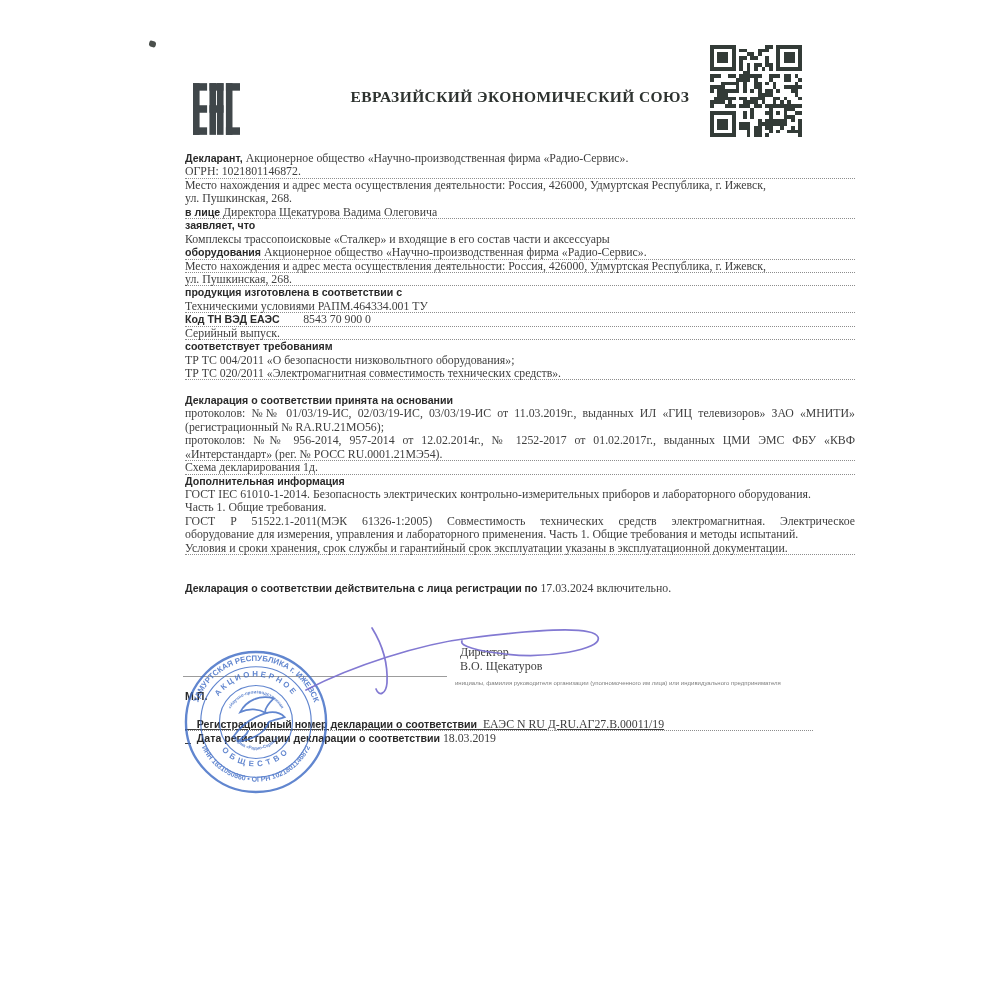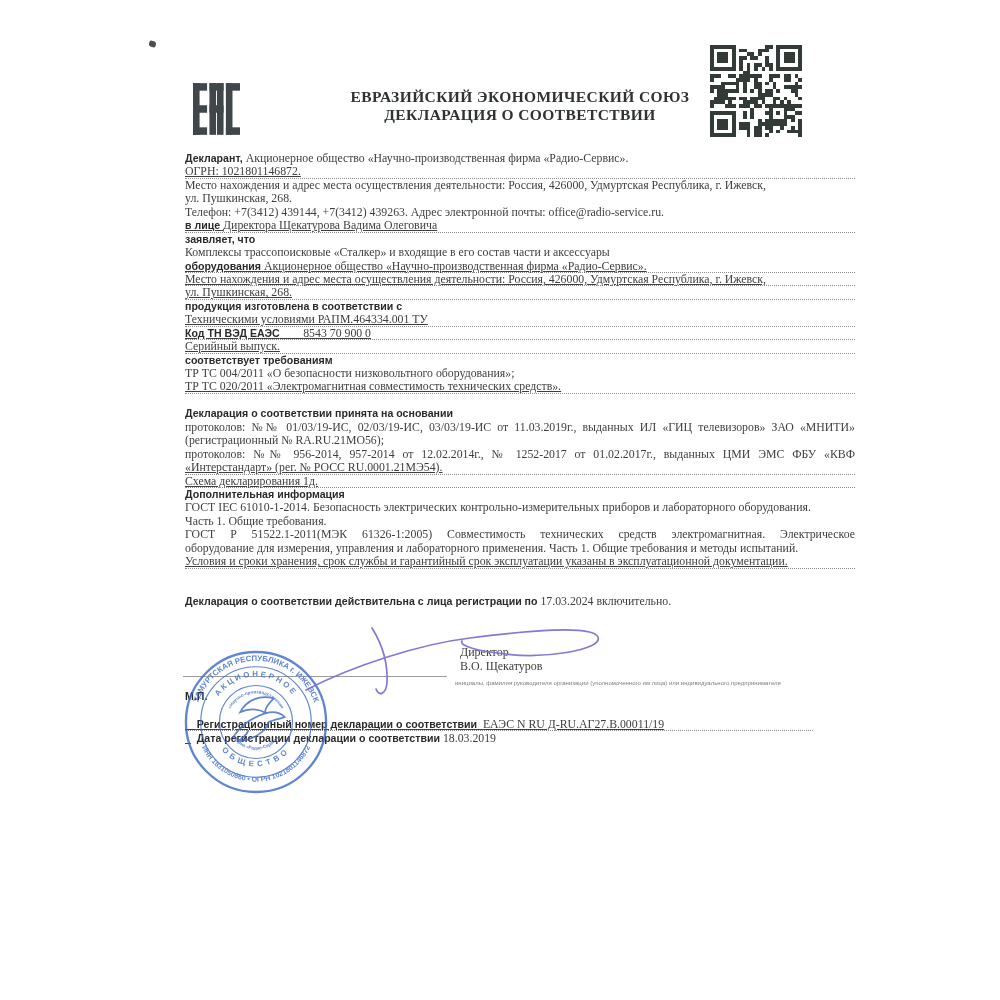--- a/index.html
+++ b/index.html
@@ -13,21 +13,21 @@
   .qr { position:absolute; left:710px; top:45px; width:92px; height:92px; }
   .header {
     position:absolute; left:185px; top:88px; width:670px; text-align:center;
     font-weight:bold; font-size:15.5px; line-height:18px; color:#2e3330; letter-spacing:0.4px;
   }
   .doc-lines { position:absolute; left:185px; top:152px; width:670px; }
   .doc-line {
     position:relative; height:13.45px; line-height:13.45px; font-size:11.8px;
     color:#3e3e3e; white-space:pre; box-sizing:border-box;
   }
-  .doc-line.dotted { border-bottom:1px dotted #8d8d8d;text-decoration:underline; }
+  .doc-line.dotted { border-bottom:1px dotted #8d8d8d; }
   .doc-line.just { white-space:normal; text-align:justify; text-align-last:justify; }
   .lbl { font-family:"Liberation Sans", sans-serif; font-weight:bold; font-size:10.6px; color:#2a2a2a; }
   .sig-block { position:absolute; left:460px; top:645px; font-size:12px; line-height:14px; color:#3e3e3e; }
   .sig-line { position:absolute; left:183px; top:676px; width:264px; height:1px; background:#9c9c9c; }
   .sig-caption {
     position:absolute; left:455px; top:680px; width:420px;
     font-family:"Liberation Sans", sans-serif; font-size:6px; color:#7d7d7d;
   }
   .mp { position:absolute; left:185px; top:690px;
     font-family:"Liberation Sans", sans-serif; font-weight:bold; font-size:10.6px; color:#2a2a2a;text-align:center; }
@@ -378,29 +378,27 @@
         <rect x="10" y="24" width="1" height="1"></rect>
         <rect x="12" y="24" width="1" height="1"></rect>
         <rect x="13" y="24" width="1" height="1"></rect>
         <rect x="15" y="24" width="1" height="1"></rect>
         <rect x="24" y="24" width="1" height="1"></rect>
       </g>
     </svg>
 
   <div class="header">
     <div>ЕВРАЗИЙСКИЙ ЭКОНОМИЧЕСКИЙ СОЮЗ</div>
-    <div>ДЕКЛАРАЦИЯ О СООТВЕТСТВИИ</div>
   </div>
 
   <div class="doc-lines" id="doc-lines">
       <div class="doc-line"><span class="lbl">Декларант, </span><span>Акционерное общество «Научно-производственная фирма «Радио-Сервис».</span></div>
       <div class="doc-line dotted"><span>ОГРН: 1021801146872.</span></div>
       <div class="doc-line"><span>Место нахождения и адрес места осуществления деятельности: Россия, 426000, Удмуртская Республика, г. Ижевск,</span></div>
       <div class="doc-line"><span>ул. Пушкинская, 268.</span></div>
-      <div class="doc-line"><span>Телефон: +7(3412) 439144, +7(3412) 439263. Адрес электронной почты: office@radio-service.ru.</span></div>
       <div class="doc-line dotted"><span class="lbl">в лице </span><span>Директора Щекатурова Вадима Олеговича</span></div>
       <div class="doc-line"><span class="lbl">заявляет, что</span></div>
       <div class="doc-line"><span>Комплексы трассопоисковые «Сталкер» и входящие в его состав части и аксессуары</span></div>
       <div class="doc-line dotted"><span class="lbl">оборудования </span><span>Акционерное общество «Научно-производственная фирма «Радио-Сервис».</span></div>
       <div class="doc-line dotted"><span>Место нахождения и адрес места осуществления деятельности: Россия, 426000, Удмуртская Республика, г. Ижевск,</span></div>
       <div class="doc-line dotted"><span>ул. Пушкинская, 268.</span></div>
       <div class="doc-line"><span class="lbl">продукция изготовлена в соответствии с</span></div>
       <div class="doc-line dotted"><span>Техническими условиями РАПМ.464334.001 ТУ</span></div>
       <div class="doc-line dotted"><span class="lbl">Код ТН ВЭД ЕАЭС</span><span>        8543 70 900 0</span></div>
       <div class="doc-line dotted"><span>Серийный выпуск.</span></div>

